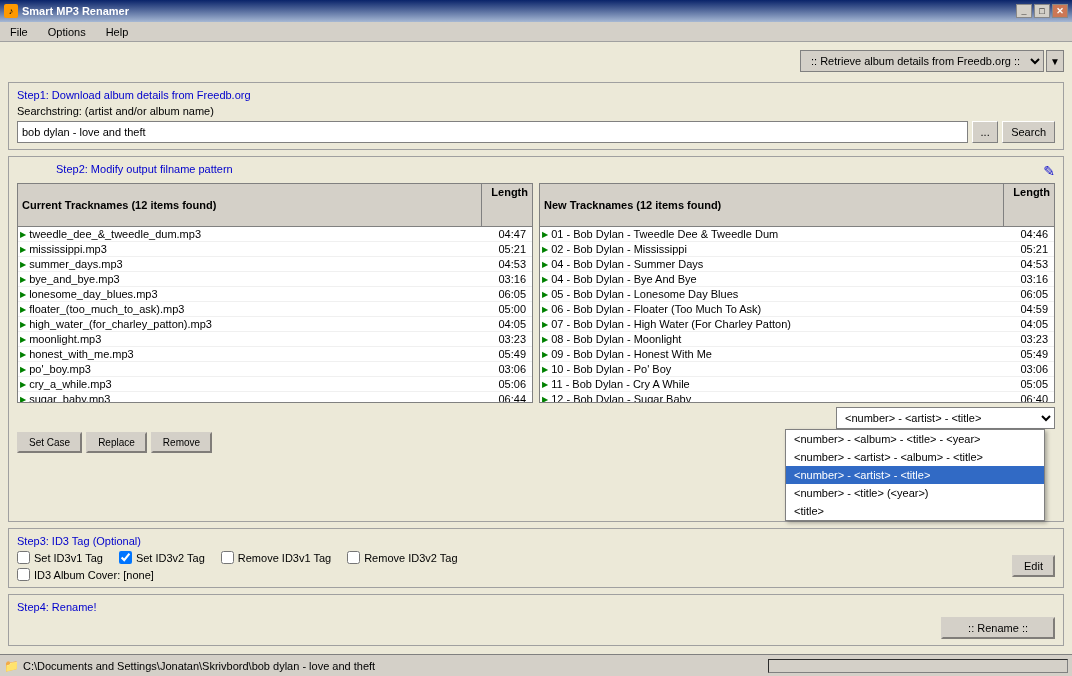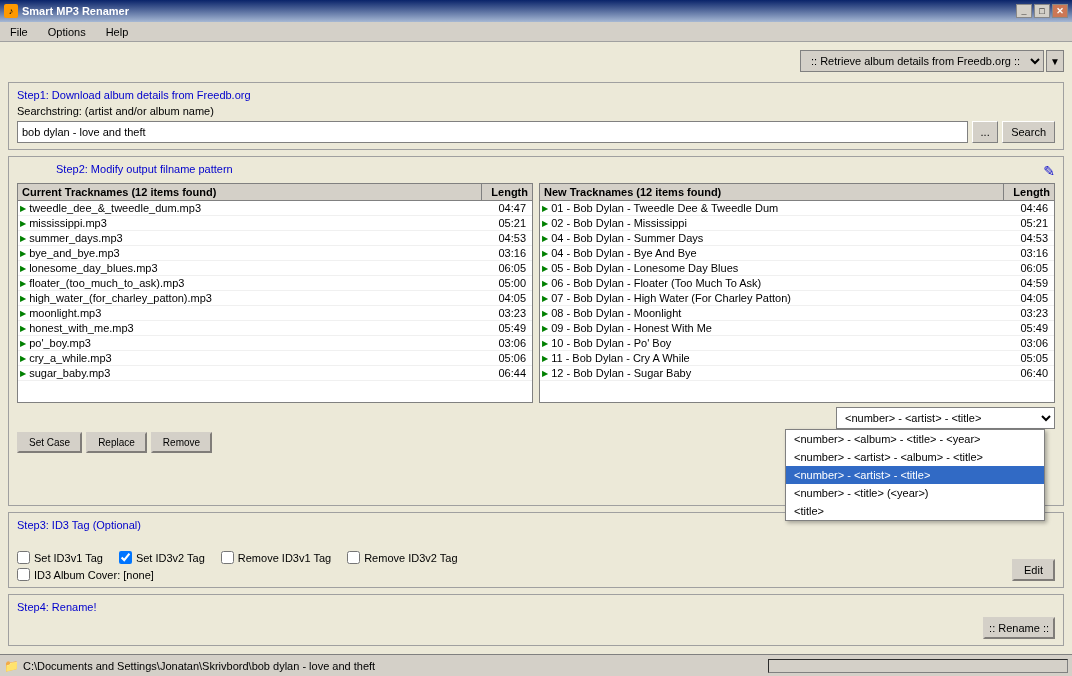--- a/index.html
+++ b/index.html
@@ -200,21 +200,21 @@
     }
     .track-list-header {
       display: flex;
       background: #d4d0c8;
       border-bottom: 1px solid #808080;
       font-weight: bold;
       font-size: 11px;
     }
     .track-list-header .col-name {
       flex: 1;
-      padding: 2px 4px;
+      padding: 15px 4px;
       border-right: 1px solid #808080;
     }
     .track-list-header .col-length {
       width: 50px;
       padding: 2px 4px;
       text-align: right;
     }
     .track-row {
       display: flex;
       align-items: center;
@@ -304,22 +304,22 @@
     .dropdown-menu-item {
       padding: 3px 8px;
       font-size: 11px;
       cursor: pointer;
       white-space: nowrap;
     }
     .dropdown-menu-item.selected { background: #316ac5; color: white; }
     .step3-inner {
       display: flex;
       gap: 8px;
-      margin-top: 20px;
-      align-items: flex-end;
+      margin-top: 4px;
+      align-items: center;
     }
     .checkboxes-col {
       display: flex;
       flex-direction: column;
       gap: 4px;
     }
     .checkbox-row {
       display: flex;
       align-items: center;
       gap: 4px;
@@ -343,21 +343,21 @@
       cursor: pointer;
     }
     .step4-inner {
       display: flex;
       justify-content: flex-end;
       margin-top: 4px;
     }
     .rename-btn {
       background: #d4d0c8;
       border: 2px outset #d4d0c8;
-      padding: 3px 4px;
+      padding: 3px 25px;
       font-size: 11px;
       cursor: pointer;
     }
 
     
     .status-bar {
       background: #d4d0c8;
       border-top: 1px solid #808080;
       height: 22px;
       display: flex;

